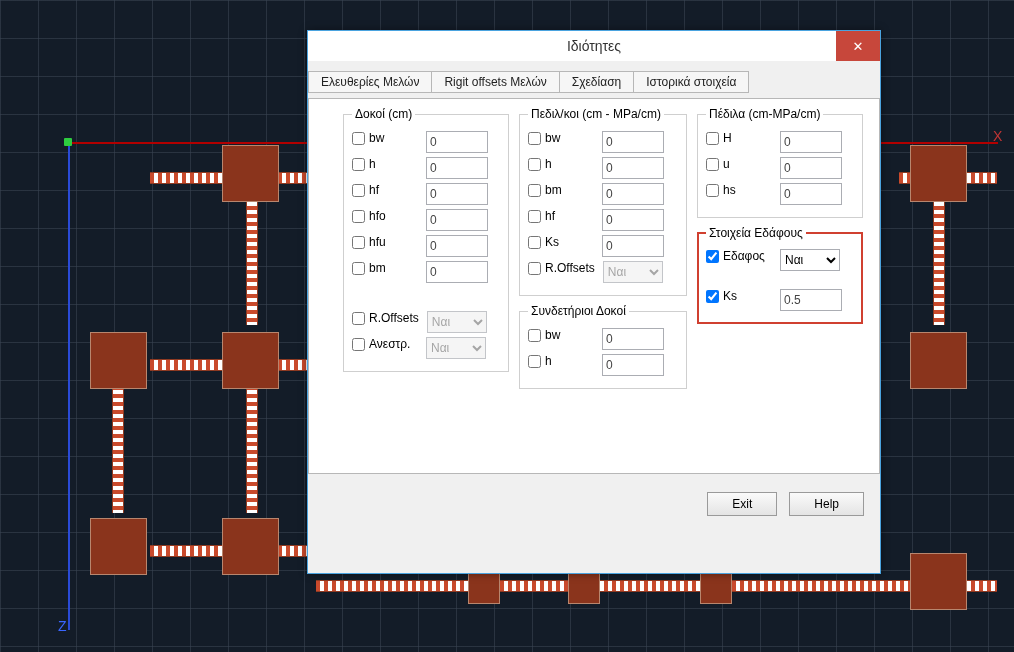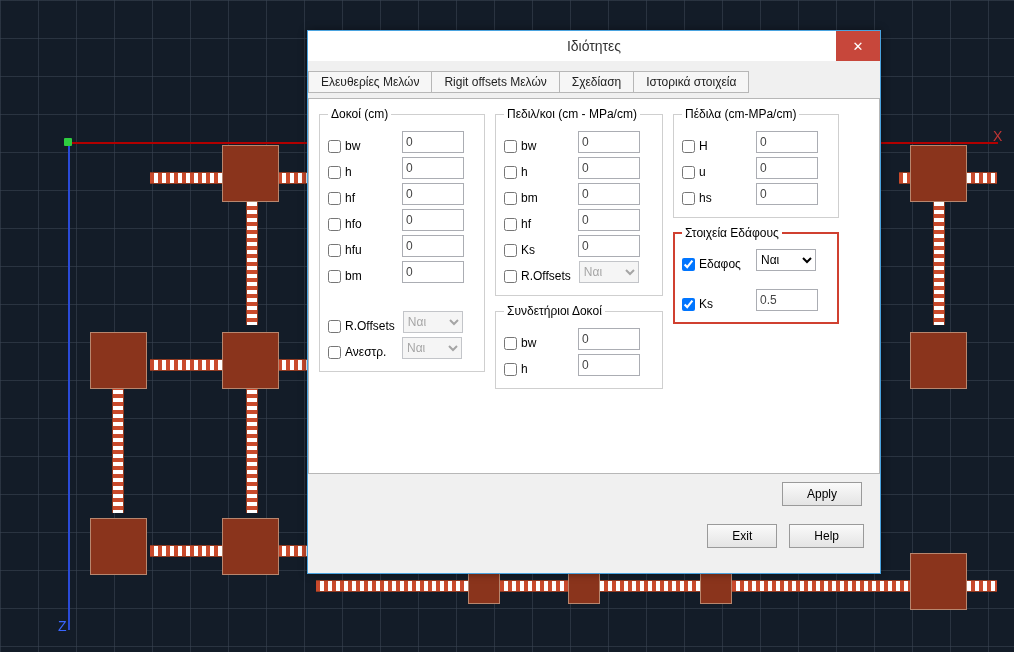--- a/index.html
+++ b/index.html
@@ -27,21 +27,21 @@
 .closebtn{position:absolute;right:0;top:0;width:44px;height:30px;background:#c7473b;color:#fff;display:flex;align-items:center;justify-content:center;cursor:pointer;font-size:13px;}
 .body{padding:10px 0; background:#f0f0f0;}
 
 .tabs{display:flex;flex-wrap:wrap;gap:0;margin-bottom:6px;}
 .tab{border:1px solid #b7b7b7;background:#f6f6f6;padding:3px 12px;font-size:12px;color:#222;cursor:pointer;margin-right:-1px;margin-bottom:-1px;}
 .tab.active{background:#fff;border-bottom:1px solid #fff;font-weight:normal;}
 .pagearea{background:#fff;border:1px solid #b7b7b7;padding:8px 10px 14px 10px;display:flex;gap:10px;min-height:352px;}
 fieldset{border:1px solid #cfcfcf;padding:6px 8px 8px 8px;margin:0;}
 legend{font-size:12px;padding:0 3px;}
 .col{display:flex;flex-direction:column;gap:8px;}
-.row{display:flex;align-items:flex-end;gap:8px;margin:4px 0;}
+.row{display:flex;align-items:flex-start;gap:8px;margin:4px 0;}
 .row label{display:flex;align-items:center;gap:4px;min-width:66px;}
 input[type=text]{width:54px;height:18px;border:1px solid #abadb3;padding:1px 3px;font-size:12px;color:#444;}
 select{width:60px;height:22px;border:1px solid #abadb3;font-size:12px;background:#f2f2f2;}
 input[type=checkbox]{width:13px;height:13px;margin:0;}
 .highlight{border:2px solid #d04030 !important;padding:5px 7px 7px 7px;}
 .btn{border:1px solid #9a9a9a;background:linear-gradient(#fafafa,#e4e4e4);padding:4px 24px;font-size:12px;cursor:pointer;}
 .btnrow{display:flex;justify-content:flex-end;gap:12px;padding:8px 16px 4px 0;}
 .applyrow{display:flex;justify-content:flex-end;padding:8px 18px 0 0;}
 </style>
 </head>
@@ -88,21 +88,21 @@
   <div class="body">
     <div class="tabs">
       <div class="tab">Ελευθερίες Μελών</div>
       <div class="tab">Rigit offsets Μελών</div>
       <div class="tab">Σχεδίαση</div>
       <div class="tab">Ιστορικά στοιχεία</div>
     </div>
 
     <div class="pagearea">
 
-      <div class="col" style="width:166px;">
+      <div class="col" style="width:166px;margin-left:24px;">
         <fieldset>
           <legend>Δοκοί (cm)</legend>
           <div class="row">
               <label>
                 <input type="checkbox" style="">
                 <span>bw</span>
               </label>
               <input type="text" value="0" style="">
             </div>
           <div class="row">
@@ -262,21 +262,18 @@
               <label>
                 <input type="checkbox" checked="" style="">
                 <span>Ks</span>
               </label>
               <input type="text" value="0.5" style="">
             </div>
         </fieldset>
       </div>
     </div>
 
-    <div class="applyrow">
-      <button class="btn">Apply</button>
-    </div>
   </div>
   <div class="btnrow">
     <button class="btn">Exit</button>
     <button class="btn">Help</button>
   </div>
 </div>
 
 </body></html>

